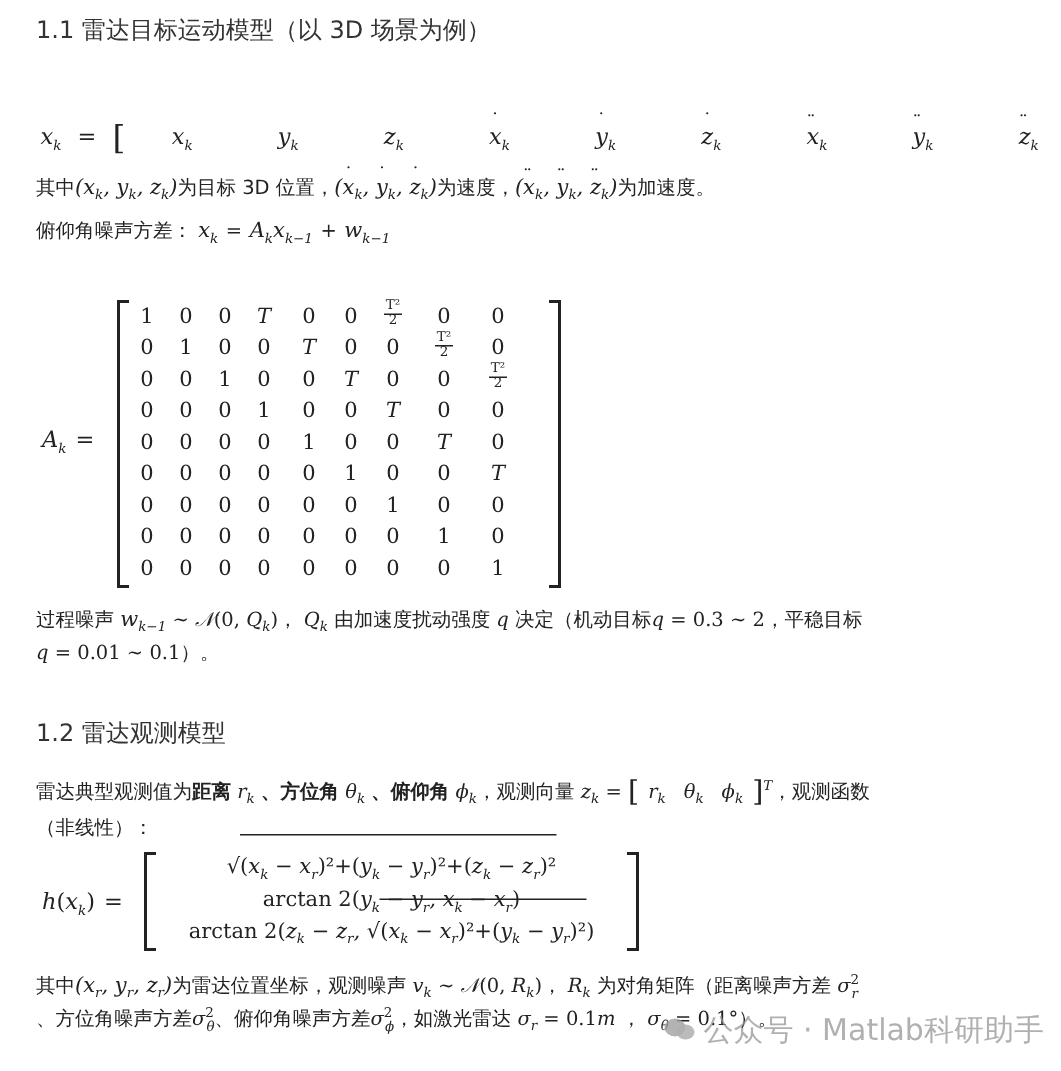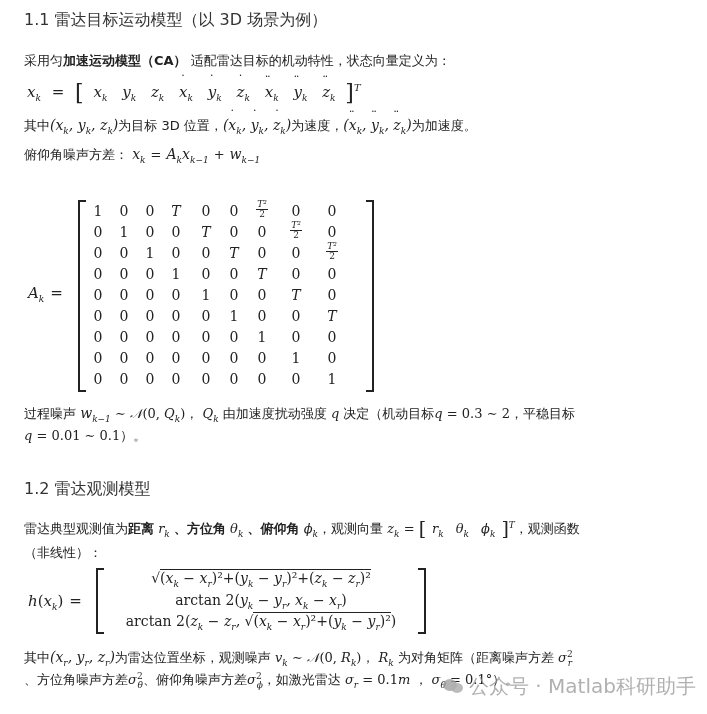--- a/index.html
+++ b/index.html
@@ -13,78 +13,74 @@
   .h2 { font-size: 16px; color: #333333; font-weight: normal; }
   .p { font-size: 13px; color: #222222; line-height: 20px; }
   .bold { font-weight: bold; }
   .m { font-family: "DejaVu Serif", "Liberation Serif", serif; font-style: italic; }
   .mb { font-family: "DejaVu Serif", "Liberation Serif", serif; font-weight: normal; font-style: italic; }
   .mr { font-family: "DejaVu Serif", "Liberation Serif", serif; font-style: normal; }
   sub, sup { font-size: 9px; line-height: 0; }
   .dot { position: relative; display: inline-block; }
   .dot::before { content: "\02D9"; position: absolute; left: 1px; top: -9px; font-style: normal; font-size: 12px; }
   .ddot::before { content: "\00A8"; position: absolute; left: 0px; top: -8px; font-style: normal; font-size: 12px; }
-  .vec .item { display: inline-block; margin: 0 5px; }
+  .vec .item { display: inline-block; margin: 0 26px; }
   
   .matrix-wrap { position: absolute; left: 28px; top: 200px; height: 192px; }
   .matrix-label { position: absolute; left: 0; top: 84px; font-size: 15px; }
   .matrix {
     position: absolute; left: 50px; top: 0; width: 292px; height: 192px;
     border-left: 2px solid #222; border-right: 2px solid #222;
   }
   .matrix::before, .matrix::after {
     content: ""; position: absolute; top: 0; bottom: 0; width: 6px;
     border-top: 2px solid #222; border-bottom: 2px solid #222;
   }
   .matrix::before { left: 0; }
   .matrix::after { right: 0; }
   .mrow { position: absolute; left: 0; height: 21px; width: 100%; }
   .mcell {
     position: absolute; width: 28px; text-align: center;
     font-family: "DejaVu Serif", "Liberation Serif", serif; font-size: 14px; top: 0;
   }
   .mcell.it { font-style: italic; }
   .frac { display: inline-block; vertical-align: middle; text-align: center; font-size: 9px; line-height: 9px; }
-  .frac .num { display: block; border-bottom: 1px solid #222; padding: 0 1px; font-style: italic; }
+  .frac .num { display: block; border-bottom: 1px solid #222; padding: 0 1px; }
   .frac .den { display: block; }
   
   .hx-wrap { position: absolute; left: 28px; top: 568px; height: 68px; }
   .hx-label { position: absolute; left: 0; top: 24px; font-size: 15px; white-space: nowrap; }
   .hx-mat {
     position: absolute; left: 68px; top: 0; width: 326px; height: 66px;
     border-left: 2px solid #222; border-right: 2px solid #222;
   }
   .hx-mat::before, .hx-mat::after {
     content: ""; position: absolute; top: 0; bottom: 0; width: 6px;
     border-top: 2px solid #222; border-bottom: 2px solid #222;
   }
   .hx-mat::before { left: 0; }
   .hx-mat::after { right: 0; }
   .hx-row { position: absolute; left: 0; width: 100%; text-align: center; font-size: 14px; white-space: nowrap;
     font-family: "DejaVu Serif", "Liberation Serif", serif; }
-  .sqrt { border-top: 1px solid #222; padding-top: 0; }
+  .sqrt { border-top: 1px solid #222; padding-top: 13px; }
   .watermark {
     position: absolute; left: 443px; top: 673px; font-size: 20px; color: rgba(150,150,150,0.75);
     white-space: nowrap; font-family: "DejaVu Sans", sans-serif;
   }
   .wm-icon { display: inline-block; width: 22px; height: 18px; position: relative; vertical-align: -2px; margin-right: 4px; }
   .wm-icon::before { content: ""; position: absolute; left: 0; top: 2px; width: 14px; height: 12px; border-radius: 50%; background: rgba(160,160,160,0.8); }
   .wm-icon::after { content: ""; position: absolute; left: 8px; top: 6px; width: 12px; height: 10px; border-radius: 50%; background: rgba(175,175,175,0.85); }
 </style>
 </head>
 <body>
 
 <div class="page">
 
   <div class="abs h2" style="left:24px; top:10px;">1.1 雷达目标运动模型（以 3D 场景为例）</div>
 
-  <div class="abs p" style="left:24px; top:51px;">
-    <span>采用匀</span><span class="bold">加速运动模型（CA）</span>
-    <span>适配雷达目标的机动特性，状态向量定义为：</span>
-  </div>
 
   <div class="abs" style="left:27px; top:80px; font-size:15px;">
     <span class="mb"><span>x</span><sub class="m">k</sub></span>
     <span class="mr" style="margin:0 6px;">=</span>
     <span class="mr" style="font-size:22px; vertical-align:-3px;">[</span><span class="vec m">
       <span class="item"><span>x</span><sub>k</sub></span>
       <span class="item"><span>y</span><sub>k</sub></span>
       <span class="item"><span>z</span><sub>k</sub></span>
       <span class="item"><span class="dot">x</span><sub>k</sub></span>
       <span class="item"><span class="dot">y</span><sub>k</sub></span>

